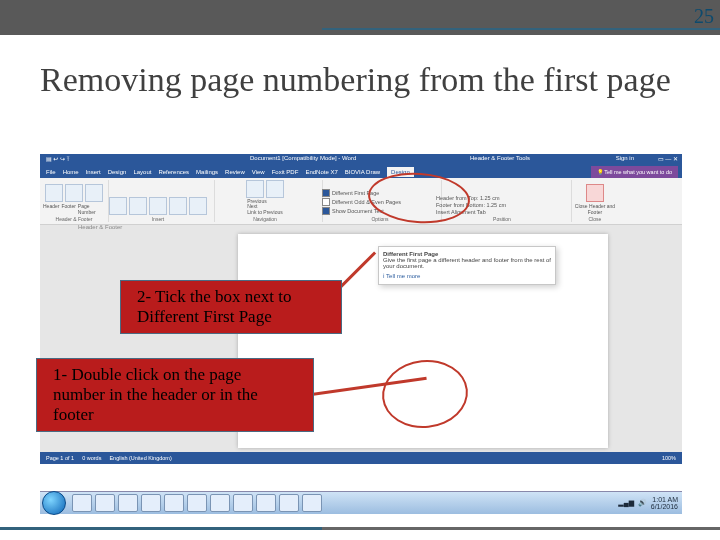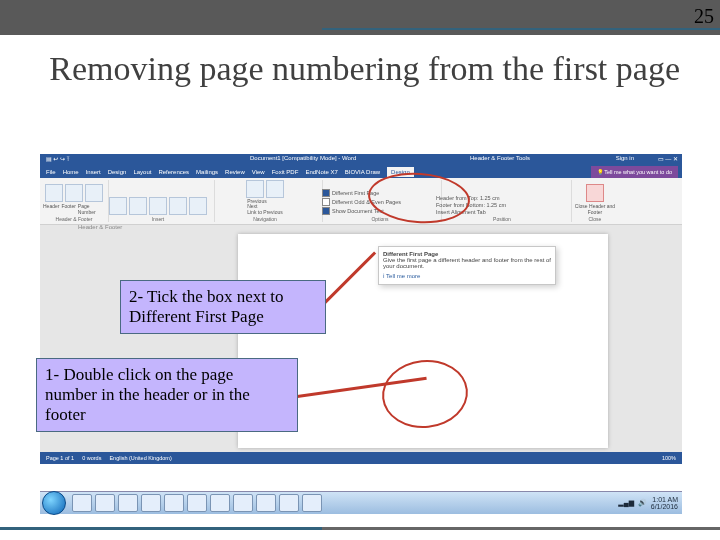--- a/index.html
+++ b/index.html
@@ -1,22 +1,22 @@
 <!DOCTYPE html>
 <html><head>
 <meta charset="utf-8">
 <style>
   html,body{margin:0;padding:0;width:720px;height:540px;background:#fff;font-family:Georgia,'Times New Roman',serif;overflow:hidden;}
   .slide{position:relative;width:720px;height:540px;}
   
   .hdr-band{position:absolute;top:0;left:0;width:720px;height:35px;background:#595959;}
   .hdr-tick{position:absolute;top:28px;left:322px;width:398px;height:2px;background:#32627c;}
-  .pagenum{position:absolute;top:5px;right:6px;color:#000000;font-size:20px;}
-  .title{position:absolute;top:49px;left:40px;width:640px;color:#404040;font-size:34px;line-height:1.15;text-align:right;}
-  .callout{position:absolute;border:1.5px solid #4a6a82;background:#c4b5fd;padding:6px 8px;font-size:17px;line-height:1.18;color:#000;}
+  .pagenum{position:absolute;top:5px;right:6px;color:#0c4a6e;font-size:20px;}
+  .title{position:absolute;top:60px;left:40px;width:640px;color:#404040;font-size:34px;line-height:1.15;}
+  .callout{position:absolute;border:1.5px solid #4a6a82;background:#b91c1c;padding:6px 16px;font-size:17px;line-height:1.18;color:#000;}
   .callout-1{top:358px;left:36px;width:244px;}
   .callout-2{top:280px;left:120px;width:188px;}
   .callout-3{top:306px;left:349px;width:274px;}
   
   .shot{position:absolute;top:154px;left:40px;width:642px;height:310px;background:#e6e6e6;font-family:'Segoe UI',Arial,sans-serif;font-size:7px;color:#444;}
   .shot .titlebar{position:absolute;top:0;left:0;right:0;height:12px;background:#2b579a;}
   .shot .titlebar .t{position:absolute;top:1px;color:#fff;font-size:6px;}
   .shot .tabs{position:absolute;top:12px;left:0;right:0;height:12px;background:#2b579a;display:flex;gap:7px;padding-left:6px;align-items:center;color:#fff;font-size:6px;}
   .shot .tab{white-space:nowrap;}
   .shot .tab.active{background:#f3f3f3;color:#2b579a;padding:2px 4px;}

